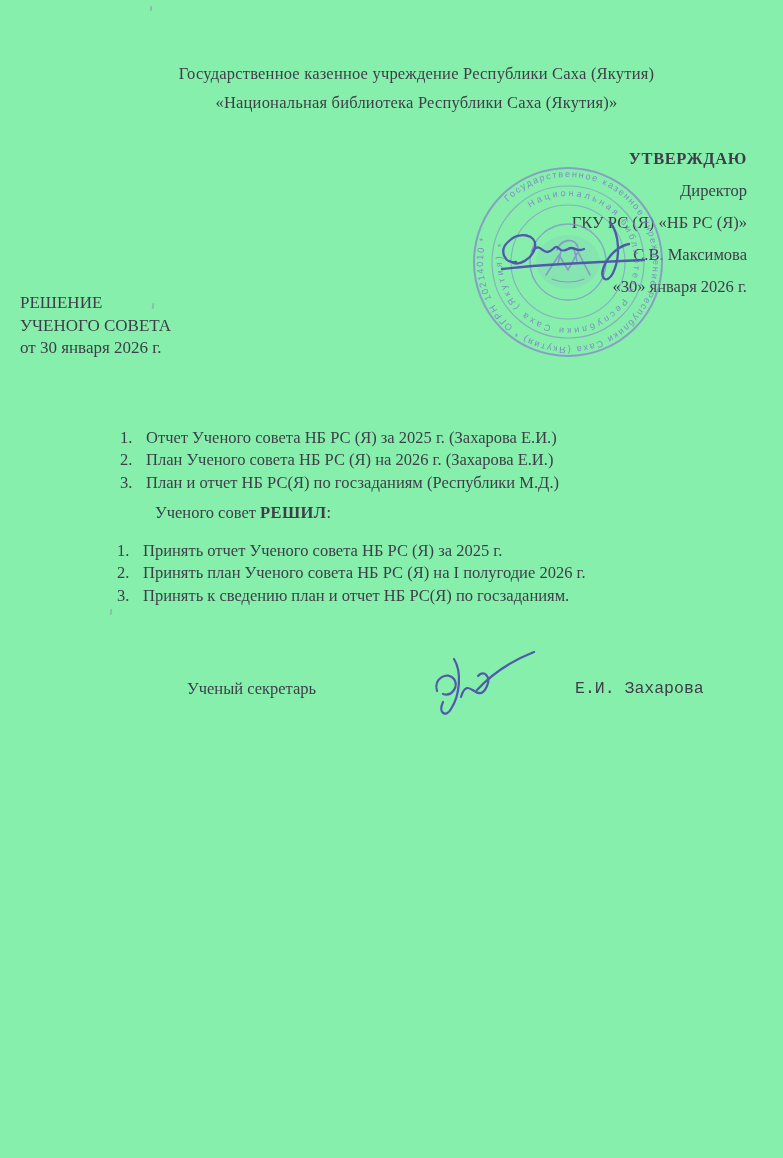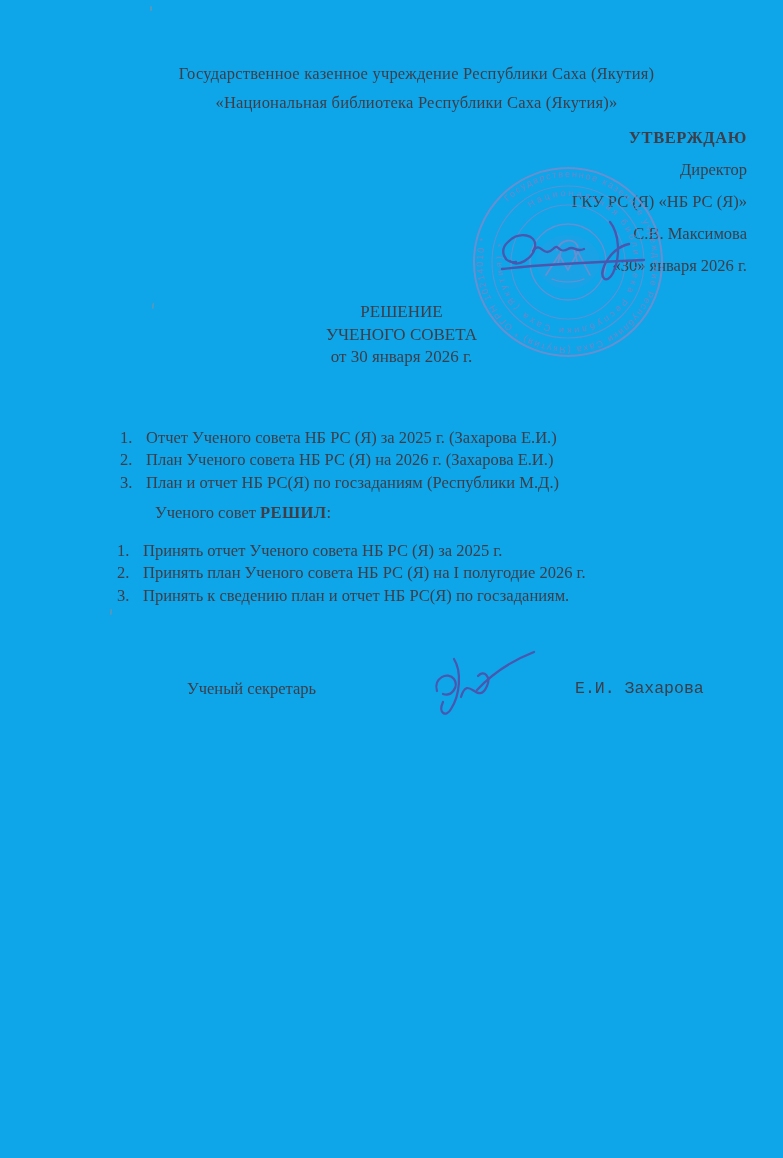--- a/index.html
+++ b/index.html
@@ -1,33 +1,33 @@
 <!DOCTYPE html>
 <html><head>
 <meta charset="utf-8">
 <style>
   html,body { margin:0; padding:0; background:#ffffff; }
   .page {
     position:relative; width:783px; height:1158px;
-    background:#0ea5e9; color:#3e3e48; overflow:hidden;
+    background:#86efac; color:#3e3e48; overflow:hidden;
     font-family:"Liberation Serif","DejaVu Serif",serif;
     font-size:16.5px;
   }
   .header {
     position:absolute; top:59px; left:56px; right:6px;
     text-align:center; line-height:29px; letter-spacing:0.2px;
   }
   .approve {
-    position:absolute; top:122px; right:36px;
+    position:absolute; top:143px; right:36px;
     text-align:right; line-height:32px; white-space:nowrap;
   }
   .approve-title { font-weight:bold; letter-spacing:0.6px; }
   .doc-title {
-    position:absolute; top:301px; left:20px; right:0;
-    text-align:center; line-height:22.6px; font-size:17px;
+    position:absolute; top:292px; left:20px; right:0;
+    text-align:left; line-height:22.6px; font-size:17px;
   }
   .intro {
     position:absolute; top:369px; left:103px; width:646px;
     text-align:justify; text-indent:52px; line-height:23px; word-spacing:1px;
   }
   .list { position:absolute; line-height:22.3px; }
   .list-1 { top:427px; left:120px; }
   .list-2 { top:540px; left:117px; }
   .list-row { display:flex; }
   .list-row .num { width:26px; flex:0 0 26px; }

